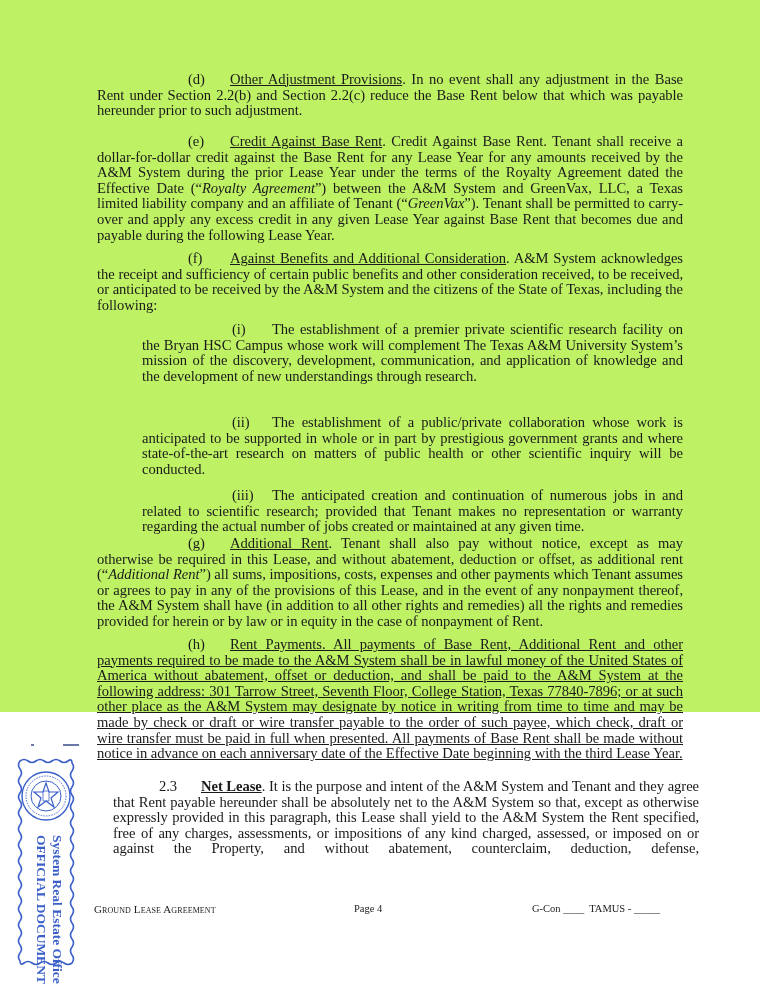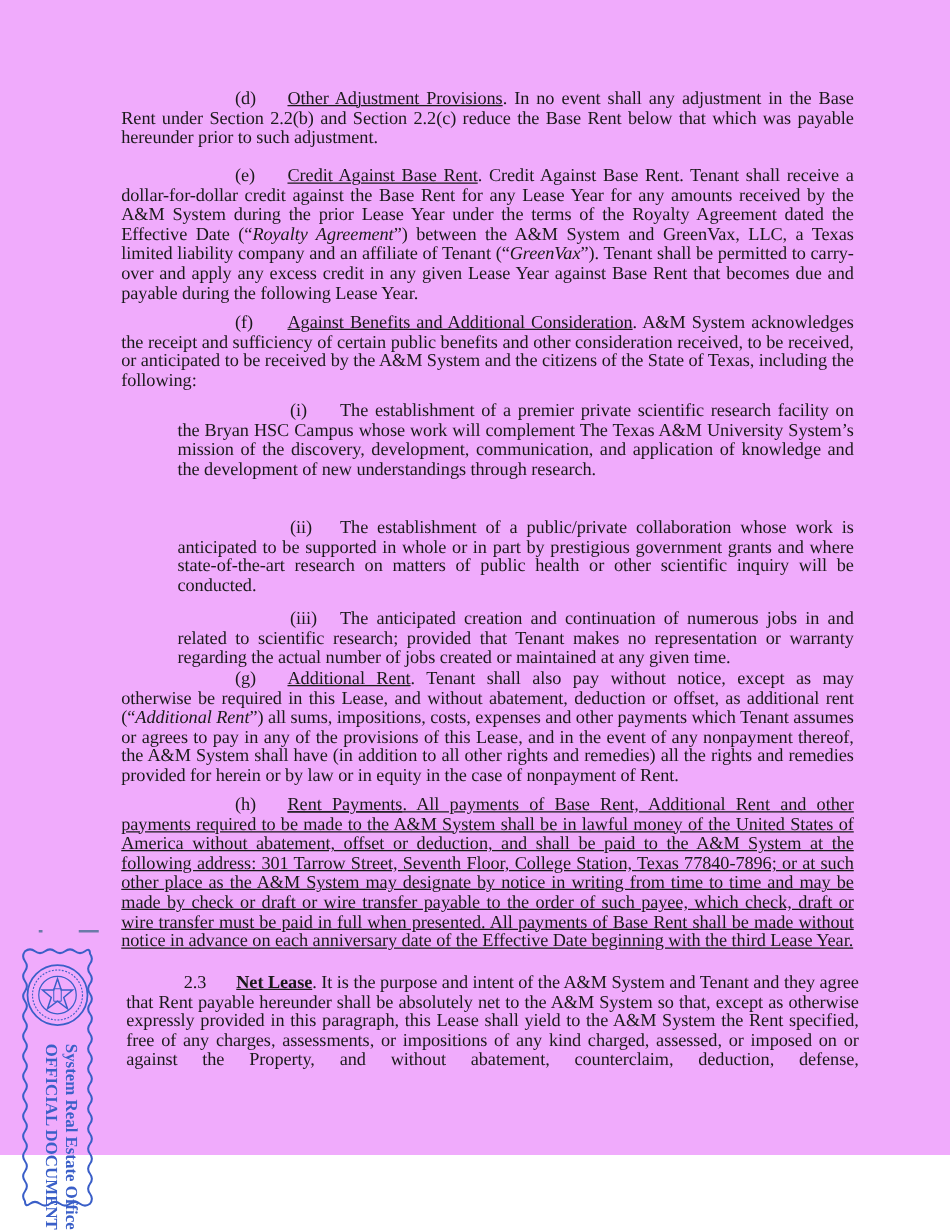--- a/index.html
+++ b/index.html
@@ -1,21 +1,21 @@
 <!DOCTYPE html>
 <html><head>
 <meta charset="utf-8">
 <style>
   html, body { margin: 0; padding: 0; background: #ffffff; }
   body {
     width: 760px; height: 984px; position: relative; overflow: hidden;
     font-family: "Liberation Serif", "DejaVu Serif", serif;
     color: #1a1a1a;
   }
-  .page { position: absolute; left: 0; top: 0; width: 760px; height: 924px; background: #f0abfc; }
+  .page { position: absolute; left: 0; top: 0; width: 760px; height: 712px; background: #bef264; }
   .body-text {
     position: absolute; left: 97px; width: 586px;
     font-size: 14.6px; line-height: 15.6px; text-align: justify;
     letter-spacing: -0.05px;
   }
   .para { position: absolute; left: 97px; width: 586px; text-align: justify; text-align-last: auto; }
   .indent1 { display: inline-block; width: 91px; }
   .num { display: inline-block; width: 42px; }
   .sub { left: 142px; width: 541px; }
   .sub .indent2 { display: inline-block; width: 90px; }
@@ -76,25 +76,30 @@
     </div>
 
     <div class="para" style="top:520px;left:0;margin-top:16px;">
       <span class="indent1"></span><span class="num">(g)</span><u>Additional Rent</u><span>.  Tenant shall also pay without notice, except as may otherwise be required in this Lease, and without abatement, deduction or offset, as additional rent (“</span><em>Additional Rent</em><span>”) all sums, impositions, costs, expenses and other payments which Tenant assumes or agrees to pay in any of the provisions of this Lease, and in the event of any nonpayment thereof, the A&amp;M System shall have (in addition to all other rights and remedies) all the rights and remedies provided for herein or by law or in equity in the case of nonpayment of Rent.</span>
     </div>
 
     <div class="para" style="top:637px;left:0;text-decoration:underline;">
       <span class="indent1"></span><span class="num">(h)</span><u>Rent Payments</u><span>.  All payments of Base Rent, Additional Rent and other payments required to be made to the A&amp;M System shall be in lawful money of the United States of America without abatement, offset or deduction, and shall be paid to the A&amp;M System at the following address:  301 Tarrow Street, Seventh Floor, College Station, Texas 77840-7896; or at such other place as the A&amp;M System may designate by notice in writing from time to time and may be made by check or draft or wire transfer payable to the order of such payee, which check, draft or wire transfer must be paid in full when presented.  All payments of Base Rent shall be made without notice in advance on each anniversary date of the Effective Date beginning with the third Lease Year.</span>
     </div>
 
-    <div class="para spread" style="top:779px;left:4px;font-family:Liberation Serif, serif;">
+    <div class="para spread" style="top:779px;left:16px;font-family:Liberation Serif, serif;">
       <span style="display:inline-block;width:46px;"></span><span style="display:inline-block;width:42px;">2.3</span><span class="bold-u">Net Lease</span><span>.  It is the purpose and intent of the A&amp;M System and Tenant and they agree that Rent payable hereunder shall be absolutely net to the A&amp;M System so that, except as otherwise expressly provided in this paragraph, this Lease shall yield to the A&amp;M System the Rent specified, free of any charges, assessments, or impositions of any kind charged, assessed, or imposed on or against the Property, and without abatement, counterclaim, deduction, defense,</span>
     </div>
   </div>
 
+  <div class="footer">
+    <span class="left">Ground Lease Agreement</span>
+    <span class="center">Page 4</span>
+    <span class="right">G-Con ____  TAMUS - _____</span>
+  </div>
 
   <div class="scan-mark" style="left:31px;top:744px;width:3px;height:2px;"></div>
   <div class="scan-mark" style="left:63px;top:744px;width:16px;height:1.5px;"></div>
 
   <div class="stamp">
     <svg width="58" height="210" viewBox="0 0 58 210" style="position:absolute;left:0;top:0;">
       <defs>
         <pattern id="wavyH" x="0" y="0" width="8" height="4" patternUnits="userSpaceOnUse">
           <path d="M0 2 Q2 0 4 2 T8 2" fill="none" stroke="#3a5fc8" stroke-width="1.2"></path>
         </pattern>

